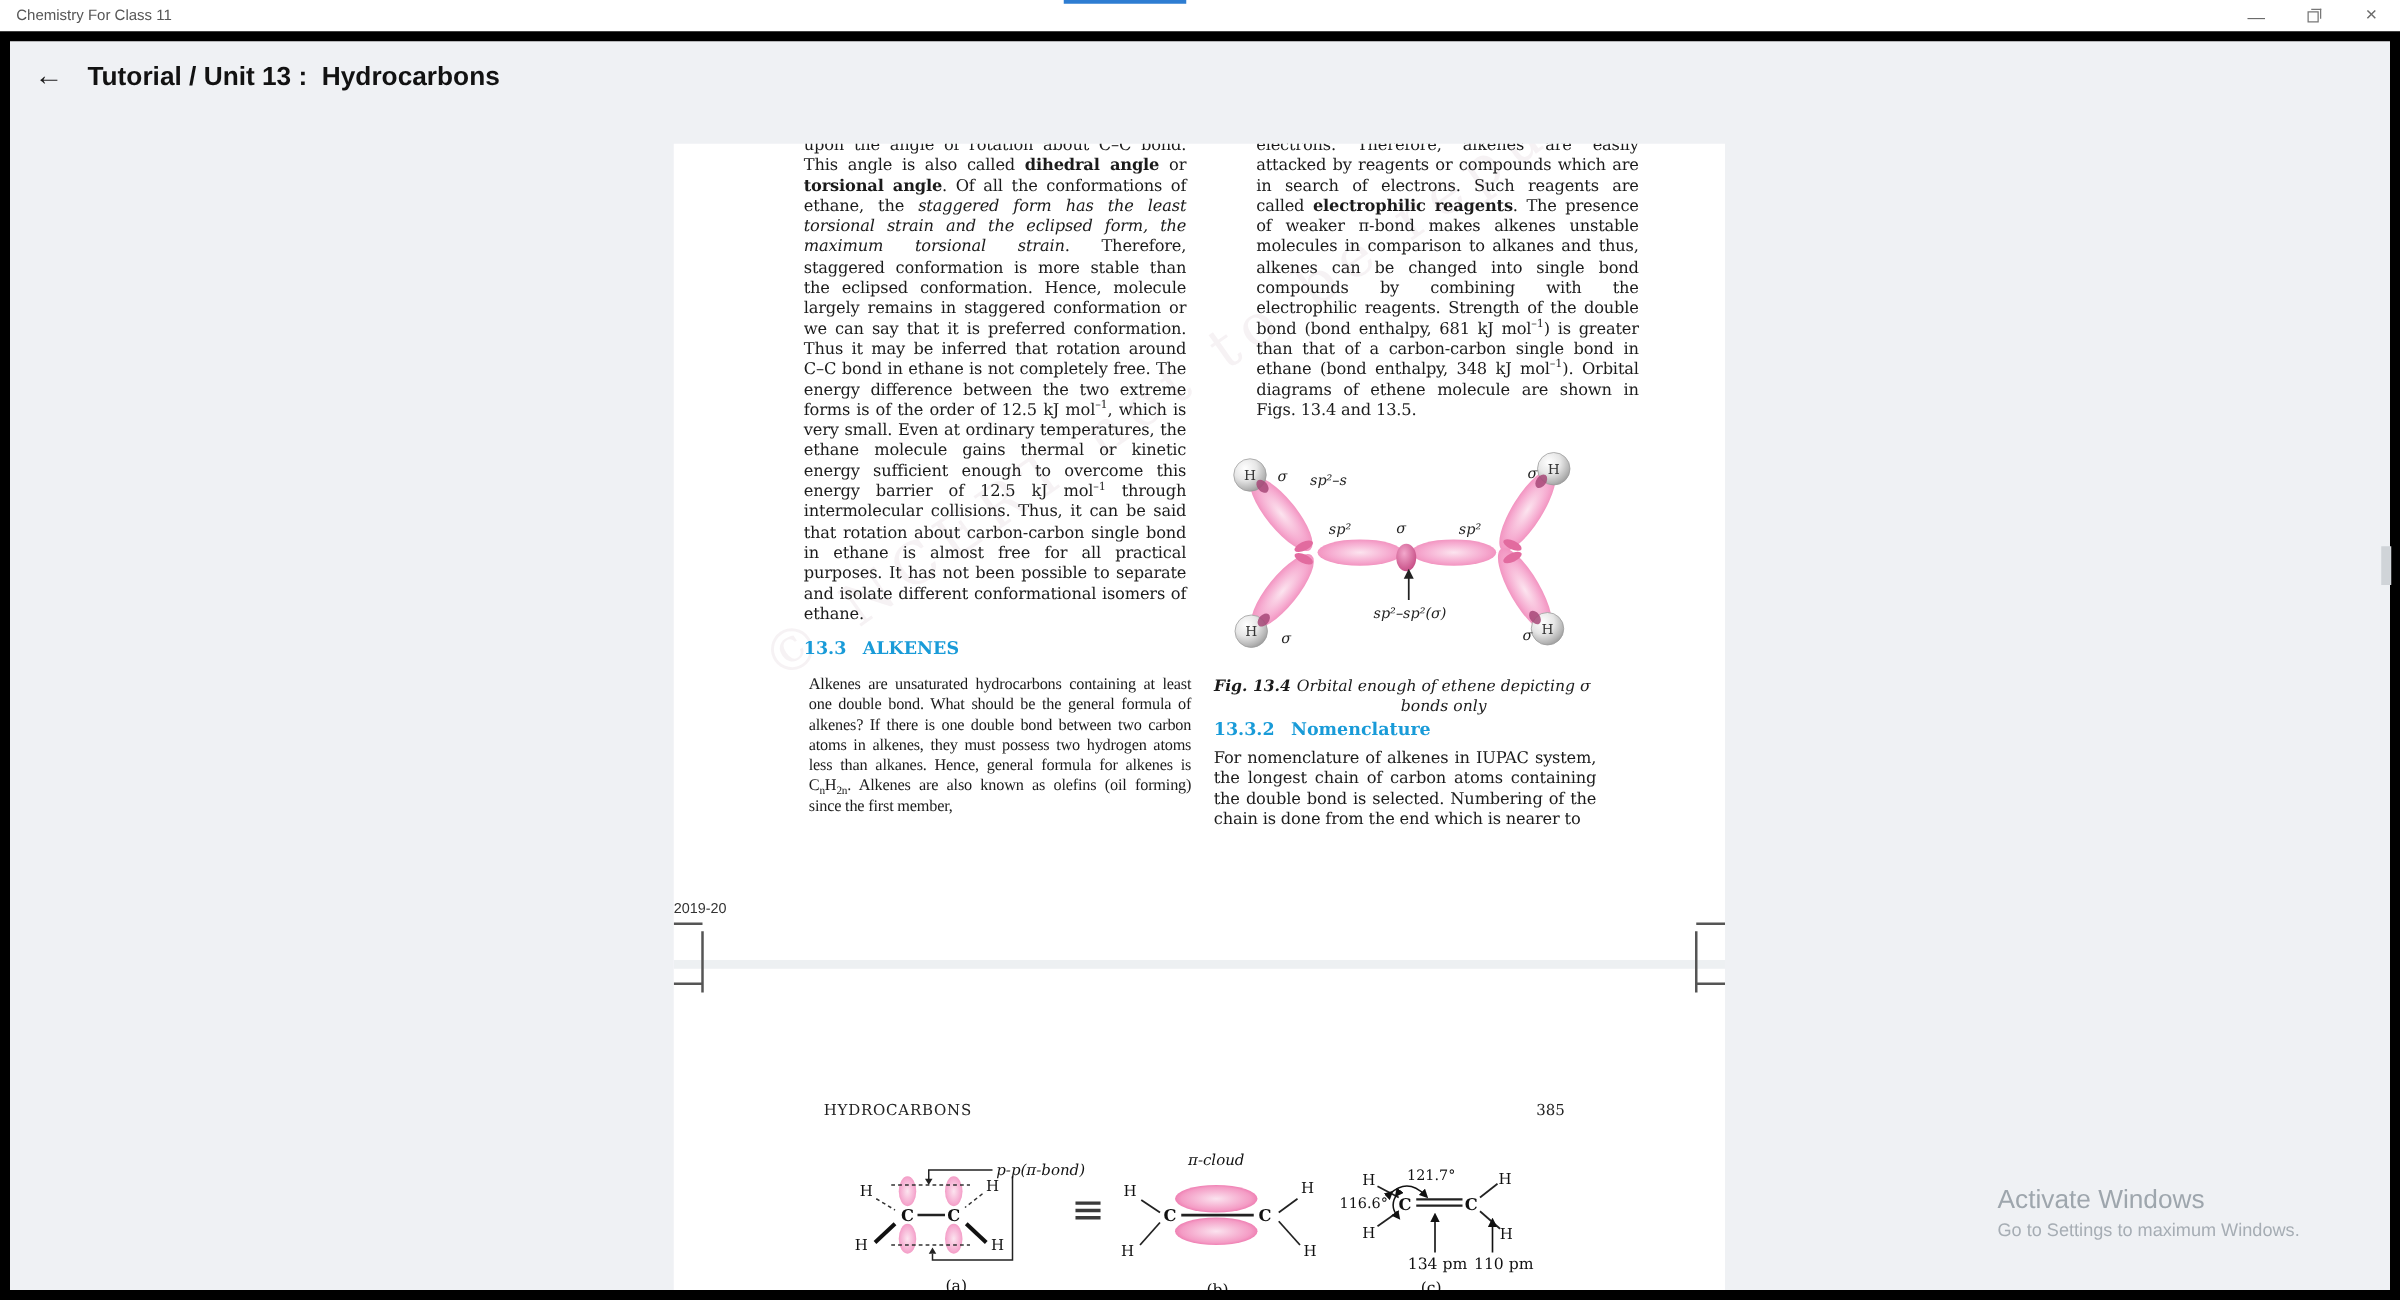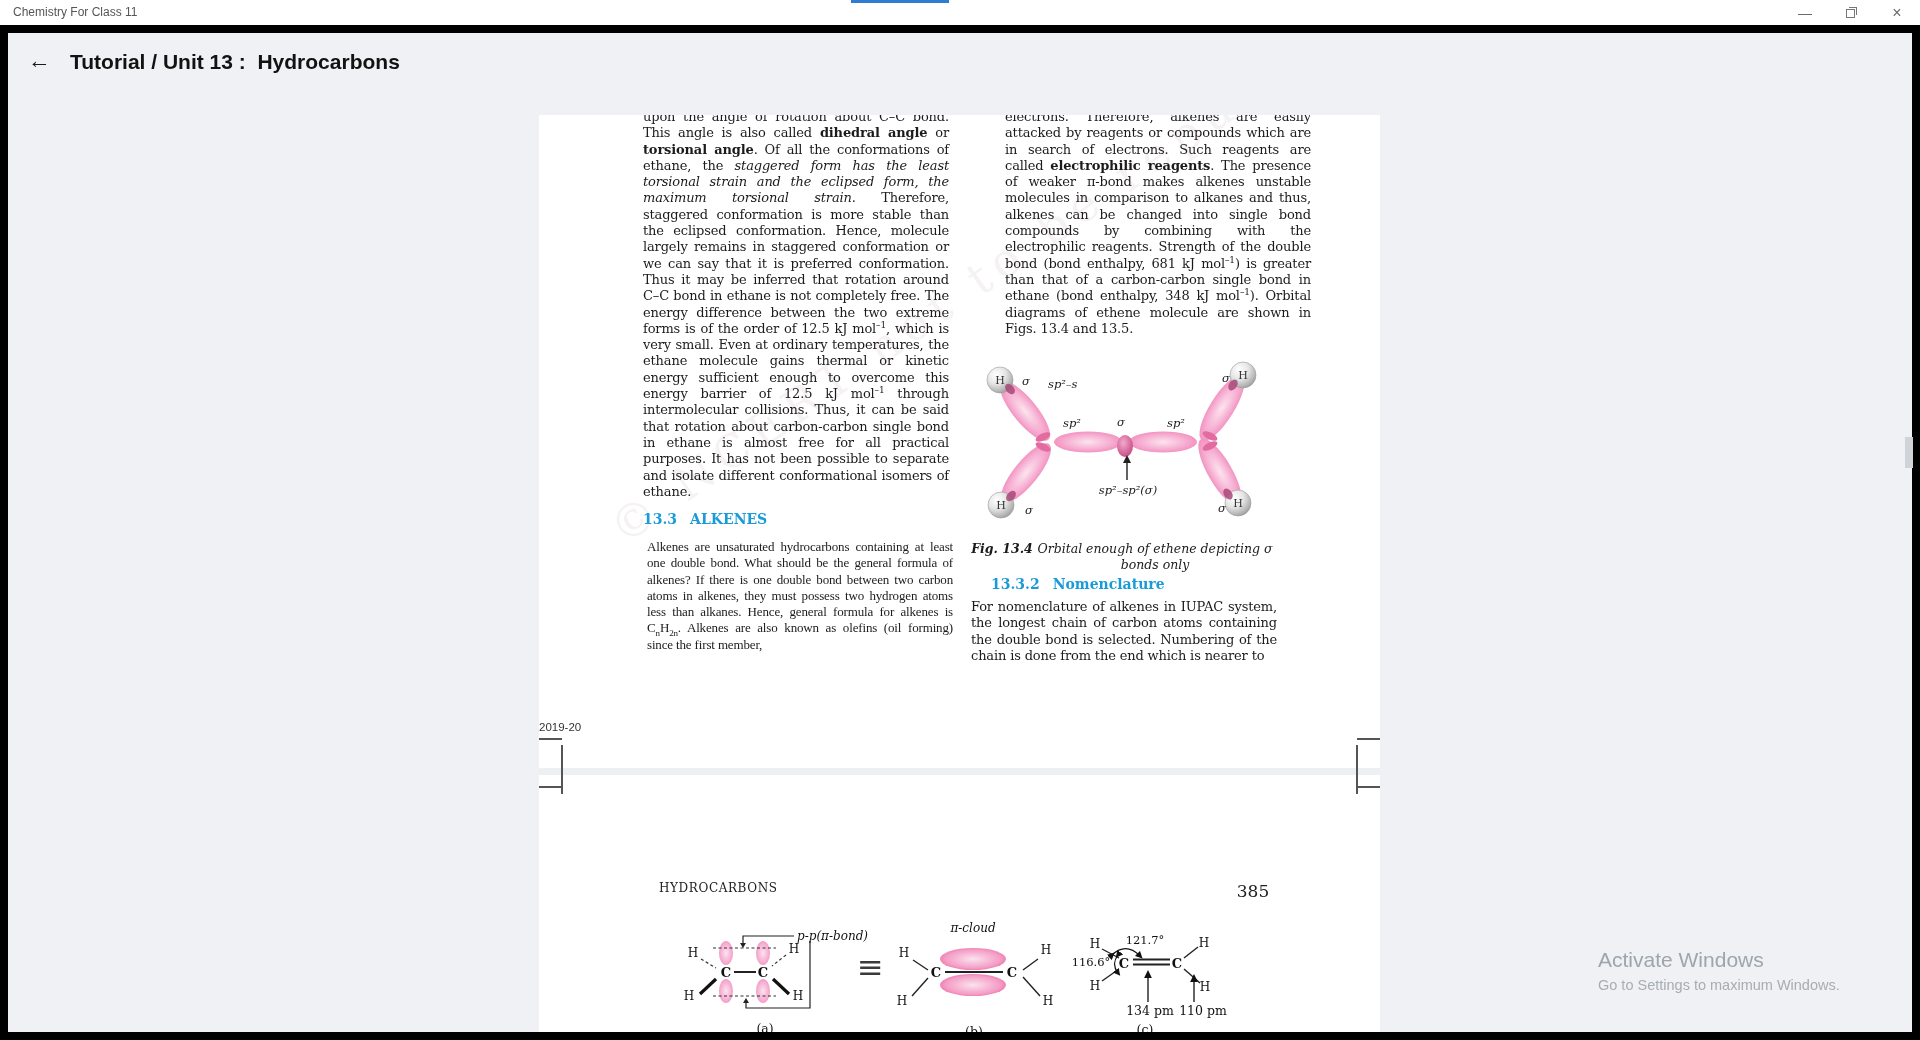--- a/index.html
+++ b/index.html
@@ -33,30 +33,30 @@
   .lp1{left:104px;top:-6px;}
   .lhead{left:104px;top:396px;}
   .lp2{left:108px;top:424px;font-family:Liberation Serif, serif;}
   .rp1{left:432px;top:-6px;margin-left:34px;}
   .figcap{left:432px;top:426px;width:306px;display:flex;position:absolute;
           font-family:"DejaVu Serif",serif;color:#1b1b1b;text-align:center;}
   .figcap .fl{flex:none;width:62px;font-size:12.5px;font-weight:bold;font-style:italic;}
   .figcap .ft{flex:1;font-size:12.5px;font-style:italic;line-height:15.5px;}
   .bhead{position:absolute;width:306px;font-family:"DejaVu Serif",serif;font-weight:bold;
          font-size:14px;color:#199bd8;}
-  .rhead{left:432px;top:461px;margin-left:20px;}
+  .rhead{left:432px;top:461px;}
   .bhead .hnum{margin-right:13px;}
   .rp2{left:432px;top:484px;}
   .year{position:absolute;left:0;top:606px;width:841px;text-align:left;font-size:11.5px;color:#333;}
   .band{position:absolute;left:0;top:653px;width:841px;height:7px;background:#edf0f2;}
   .mk{position:absolute;background:#555;}
   .runhead{position:absolute;left:104px;top:766px;font-family:"DejaVu Serif",serif;font-size:12px;
            letter-spacing:0.6px;color:#222;margin-left:16px;}
-  .pgnum{position:absolute;left:690px;top:766px;width:48px;text-align:center;
-         font-family:"DejaVu Serif",serif;font-size:17px;color:#222;}
+  .pgnum{position:absolute;left:690px;top:766px;width:48px;text-align:left;
+         font-family:"DejaVu Serif",serif;font-size:12px;color:#222;}
   .dia{position:absolute;}
   .equiv{position:absolute;left:318px;top:833px;font-size:32px;color:#3a3a3a;
          font-family:"DejaVu Sans",sans-serif;}
   .fig134{position:absolute;left:436px;top:243px;}
   
   .ct{font-family:"DejaVu Serif",serif;font-weight:bold;font-size:13px;fill:#111;}
   .ht{font-family:"DejaVu Serif",serif;font-size:12px;fill:#111;}
   .st{font-family:"DejaVu Serif",serif;font-size:11.5px;fill:#111;}
   .it{font-family:"DejaVu Serif",serif;font-style:italic;font-size:12px;fill:#111;}
   .lt{font-family:"DejaVu Serif",serif;font-size:12.5px;fill:#111;}

